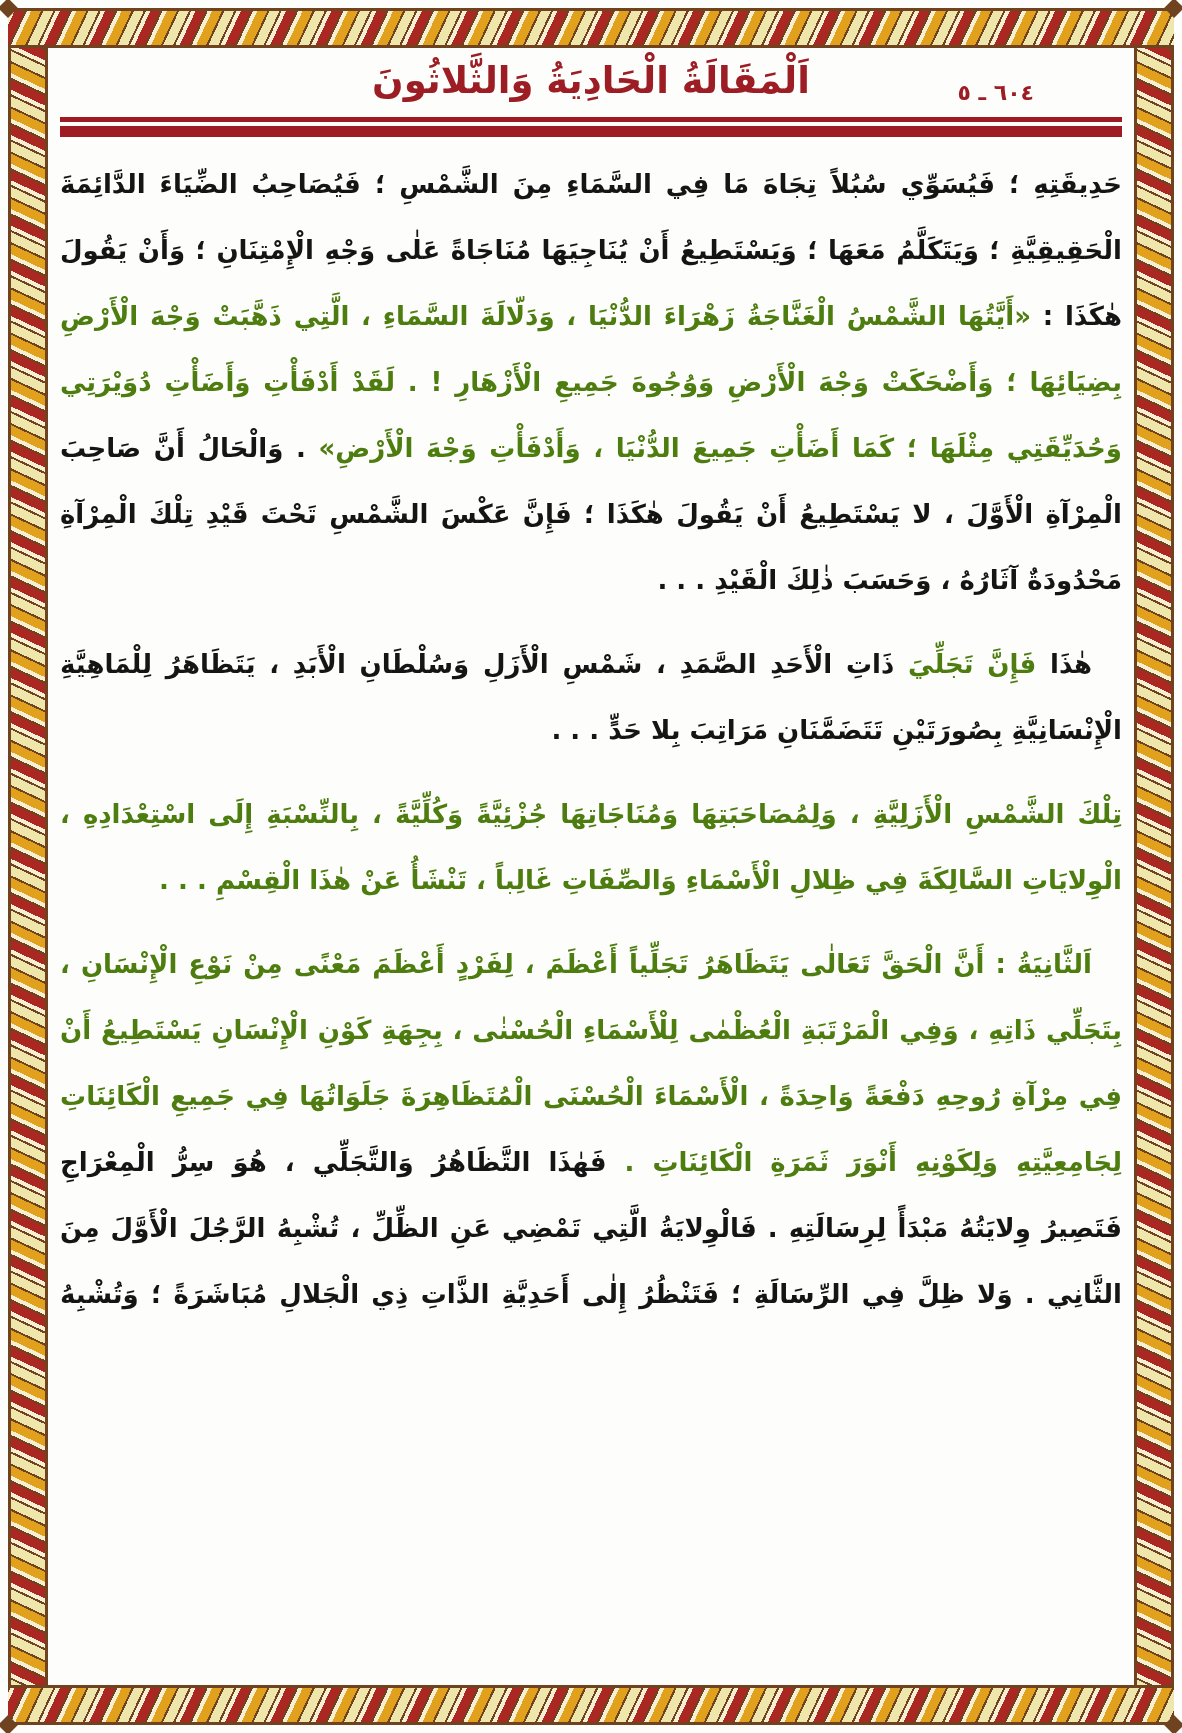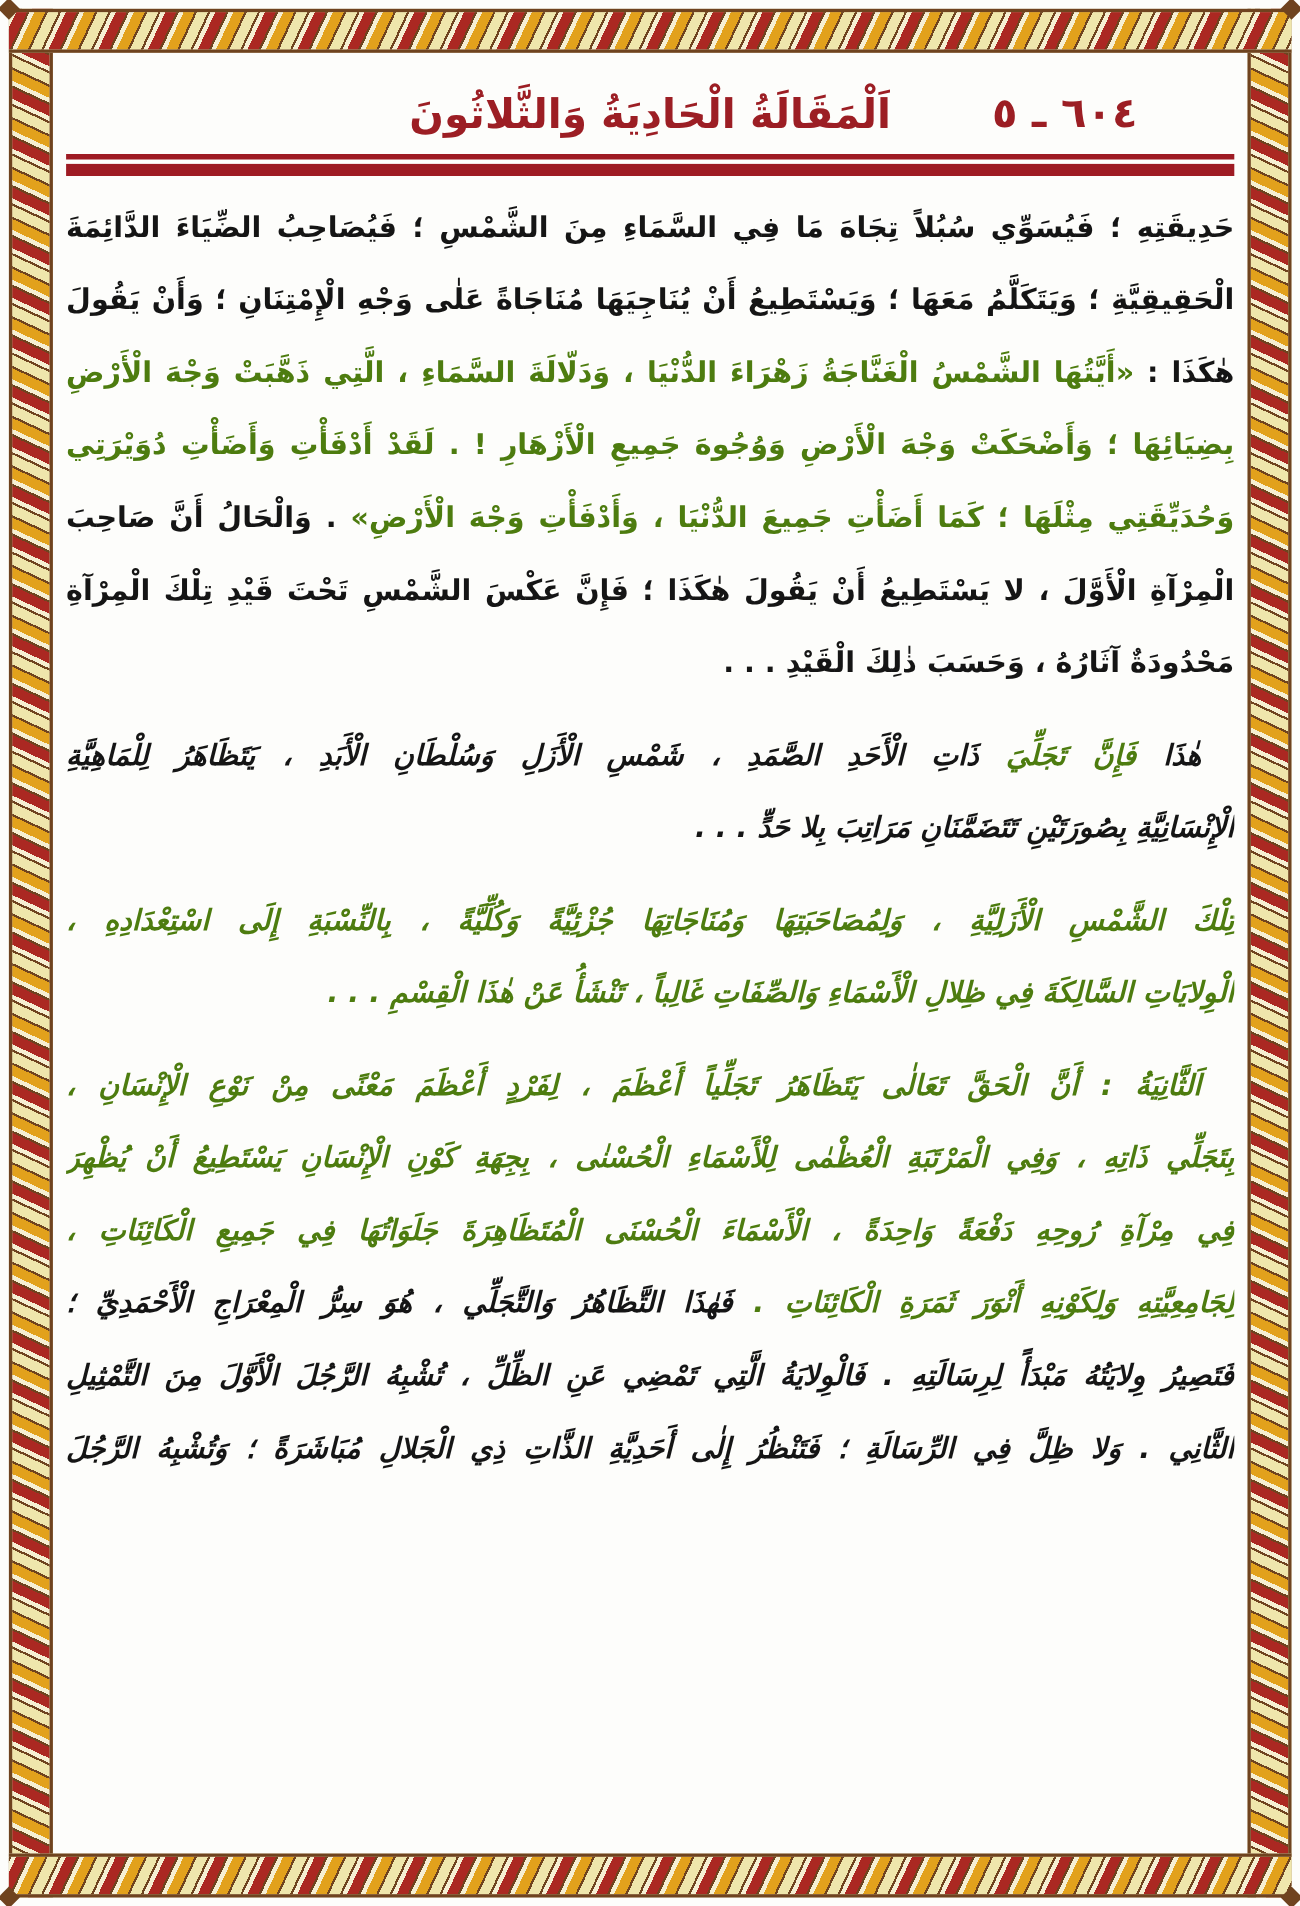--- a/index.html
+++ b/index.html
@@ -46,36 +46,36 @@
   .spike.tl{top:1px;left:1px;}
   .spike.tr{top:1px;right:1px;}
   .spike.bl{bottom:1px;left:1px;}
   .spike.br{bottom:1px;right:1px;}
 
   
   .content{
     position:absolute;top:46px;left:60px;right:60px;bottom:46px;
     direction:rtl;
   }
-  .header{position:relative;text-align:center;padding-top:34px;}
+  .header{position:relative;text-align:center;padding-top:11px;}
   .page-title{
     display:inline-block;
     font-size:37px;font-weight:bold;color:#9c1e24;
     line-height:48px;
   }
   .page-number{
     position:absolute;top:34px;right:88px;
-    font-size:38px;font-weight:bold;color:#9c1e24;
+    font-size:22px;font-weight:bold;color:#9c1e24;
   }
   .rule-thin{height:5px;background:#9e1b23;margin-top:12px;}
   .rule-thick{height:11px;background:#9e1b23;margin-top:4px;}
 
   .text-body{margin-top:14px;}
   .para{margin:0;}
-  .para + .para{margin-top:18px;font-style:italic;}
+  .para + .para{margin-top:18px;}
   .line{
     height:66px;line-height:66px;
     font-size:26px;font-weight:bold;
     text-align:justify;text-align-last:justify;
     overflow:hidden;
     white-space:normal;
   }
   .line.last{text-align-last:right;}
   .para.indent-first .line.first{text-indent:30px;}
   .seg-black{color:#151515;}

